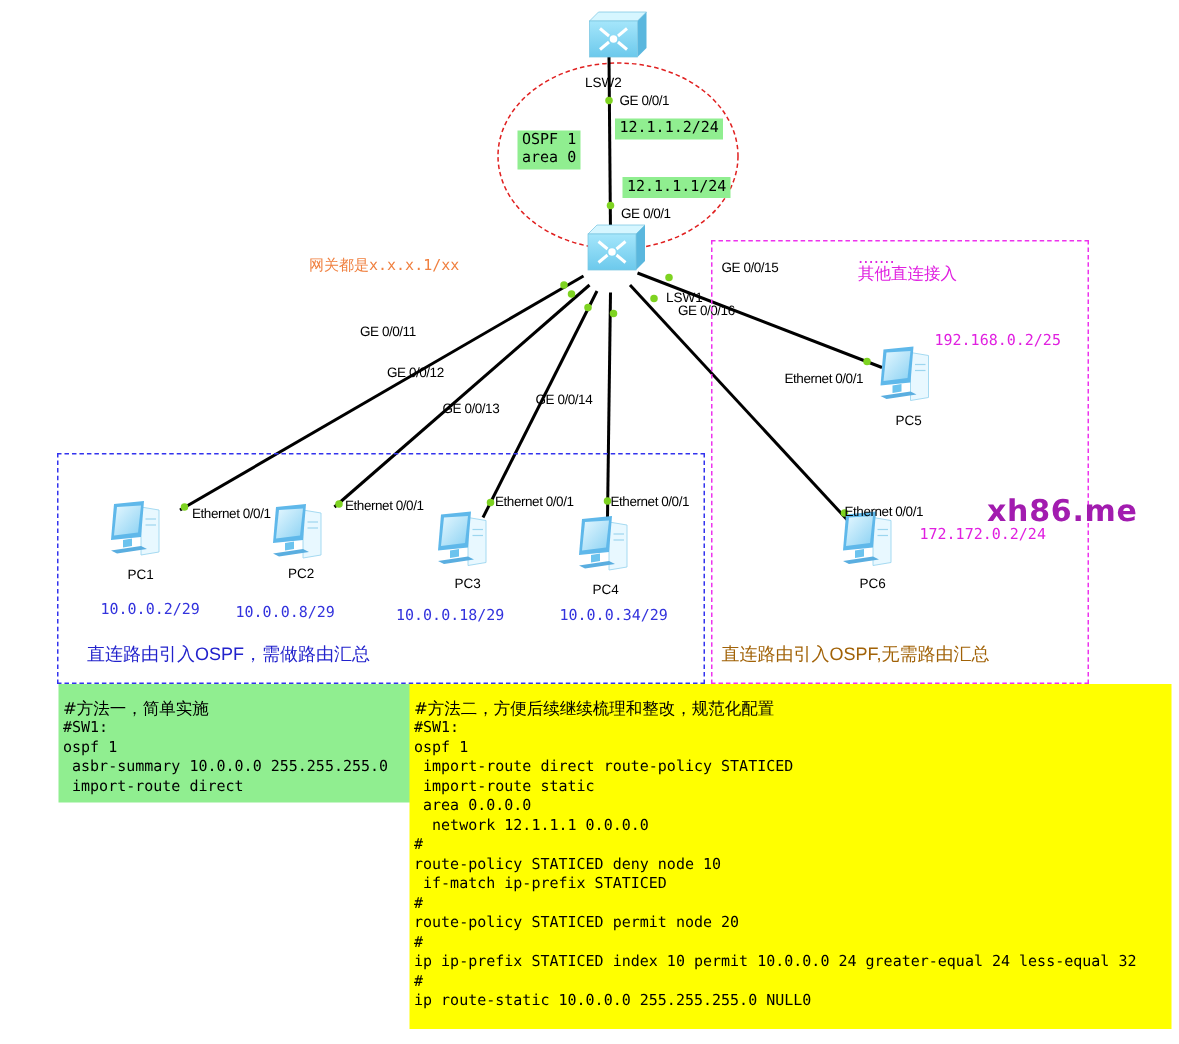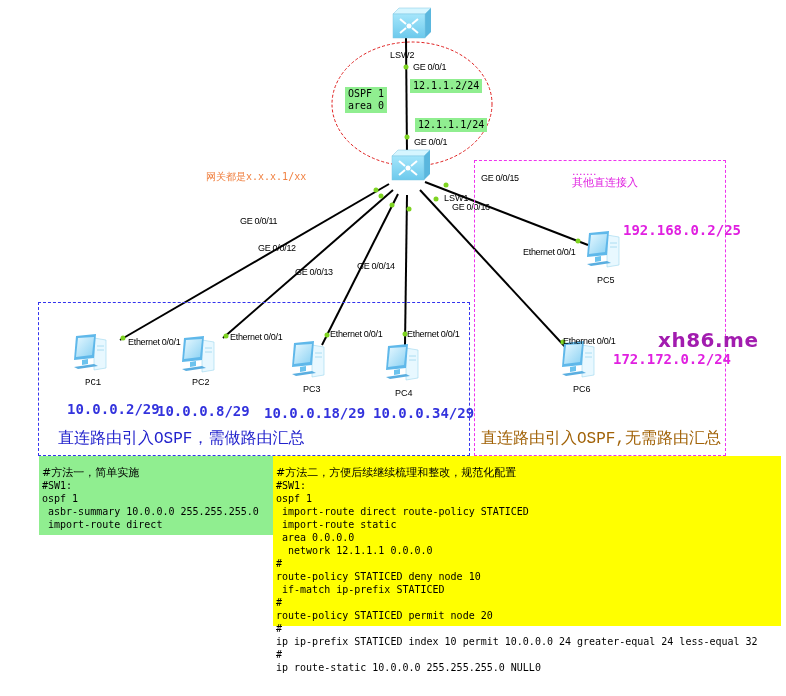--- a/index.html
+++ b/index.html
@@ -3,44 +3,44 @@
 <meta charset="utf-8">
 <style>
   html, body { margin:0; padding:0; background:#ffffff; }
   body { width:786px; height:696px; position:relative; overflow:hidden;
          font-family:"Liberation Sans", "DejaVu Sans", sans-serif; }
   #topo { position:absolute; left:0; top:0; width:786px; height:696px; }
   .lbl { position:absolute; font-size:9px; color:#000; white-space:nowrap;
          font-family:"Liberation Sans", sans-serif; letter-spacing:-0.3px; }
   .node-name { position:absolute; font-size:9px; color:#000; white-space:nowrap;
                font-family:"Liberation Sans", sans-serif; }
-  .ip { position:absolute; font-size:14px; white-space:nowrap;
-        font-family:"DejaVu Sans Mono", monospace; font-weight:bold; }
+  .ip { position:absolute; font-size:10px; white-space:nowrap;
+        font-family:"DejaVu Sans Mono", monospace; font-weight:normal; }
   .ip-blue { color:#3333dd; }
   .ip-mag { color:#e020e0; }
   .green-tag { position:absolute; background:#90ee90; font-size:10px;
                font-family:"DejaVu Sans Mono", monospace; color:#000;
                padding:1px 3px; white-space:pre; line-height:12px; }
   .gw-note { position:absolute; left:206px; top:170px; font-size:10px; color:#f08040;
              font-family:"DejaVu Sans Mono", monospace; white-space:nowrap; }
   .box { position:absolute; box-sizing:border-box; }
   .box-blue { left:38px; top:302px; width:432px; height:154px; border:1px dashed #3333ee; }
   .box-mag { left:474px; top:160px; width:252px; height:296px; border:1px dashed #ee33ee; }
-  .box-caption { position:absolute; font-size:16px; white-space:nowrap;
-                 font-family:Liberation Mono, monospace; }
+  .box-caption { position:absolute; font-size:12px; white-space:nowrap;
+                 font-family:Liberation Sans, sans-serif; }
   .cap-blue { left:58px; top:428px; color:#2222cc; }
   .cap-mag { left:481px; top:428px; color:#a16207; }
   .other-note { position:absolute; left:572px; top:166px; color:#e020e0; font-size:11px;
                 white-space:nowrap; font-family:"DejaVu Sans", sans-serif; line-height:11px; }
   .watermark { position:absolute; left:658px; top:328px; font-size:20px; font-weight:bold;
                color:#a21caf; font-family:"DejaVu Sans", sans-serif; letter-spacing:0.5px; }
   .code { position:absolute; font-family:"DejaVu Sans Mono", monospace; font-size:10px;
           line-height:13px; color:#000; white-space:pre; box-sizing:border-box; padding:10px 3px 0 3px; }
   .code-green { left:39px; top:456px; width:261px; height:79px; background:#90ee90; }
-  .code-yellow { left:273px; top:456px; width:508px; height:170px; background:#ffff00; }
+  .code-yellow { left:273px; top:456px; width:508px; height:230px; background:#ffff00; }
   .code .line { display:block; height:13px; }
   .code .cn { font-family:"DejaVu Sans", sans-serif; font-size:11px; }
 </style>
 </head>
 <body>
 
 <svg id="topo" width="786" height="696">
   <defs>
     <linearGradient id="swTop" x1="0" y1="0" x2="0" y2="1">
       <stop offset="0" stop-color="#c8f0ff"></stop>
@@ -190,21 +190,21 @@
 <div class="box box-mag"></div>
 <div class="other-note"><span>.......</span><br><span>其他直连接入</span></div>
 
 <div class="lbl" style="left:128px;top:337px;">Ethernet 0/0/1</div>
 <div class="lbl" style="left:230px;top:332px;">Ethernet 0/0/1</div>
 <div class="lbl" style="left:330px;top:329px;">Ethernet 0/0/1</div>
 <div class="lbl" style="left:407px;top:329px;">Ethernet 0/0/1</div>
 <div class="lbl" style="left:523px;top:247px;">Ethernet 0/0/1</div>
 <div class="lbl" style="left:563px;top:336px;">Ethernet 0/0/1</div>
 
-<div class="node-name" style="left:85px;top:378px;font-family:Liberation Mono, monospace;">PC1</div>
+<div class="node-name" style="left:85px;top:378px;">PC1</div>
 <div class="node-name" style="left:192px;top:360px;margin-top:17px;">PC2</div>
 <div class="node-name" style="left:303px;top:384px;">PC3</div>
 <div class="node-name" style="left:395px;top:388px;">PC4</div>
 <div class="node-name" style="left:597px;top:275px;">PC5</div>
 <div class="node-name" style="left:573px;top:384px;">PC6</div>
 
 <div class="ip ip-blue" style="left:67px;top:401px;">10.0.0.2/29</div>
 <div class="ip ip-blue" style="left:157px;top:403px;">10.0.0.8/29</div>
 <div class="ip ip-blue" style="left:264px;top:405px;">10.0.0.18/29</div>
 <div class="ip ip-blue" style="left:373px;top:405px;">10.0.0.34/29</div>

